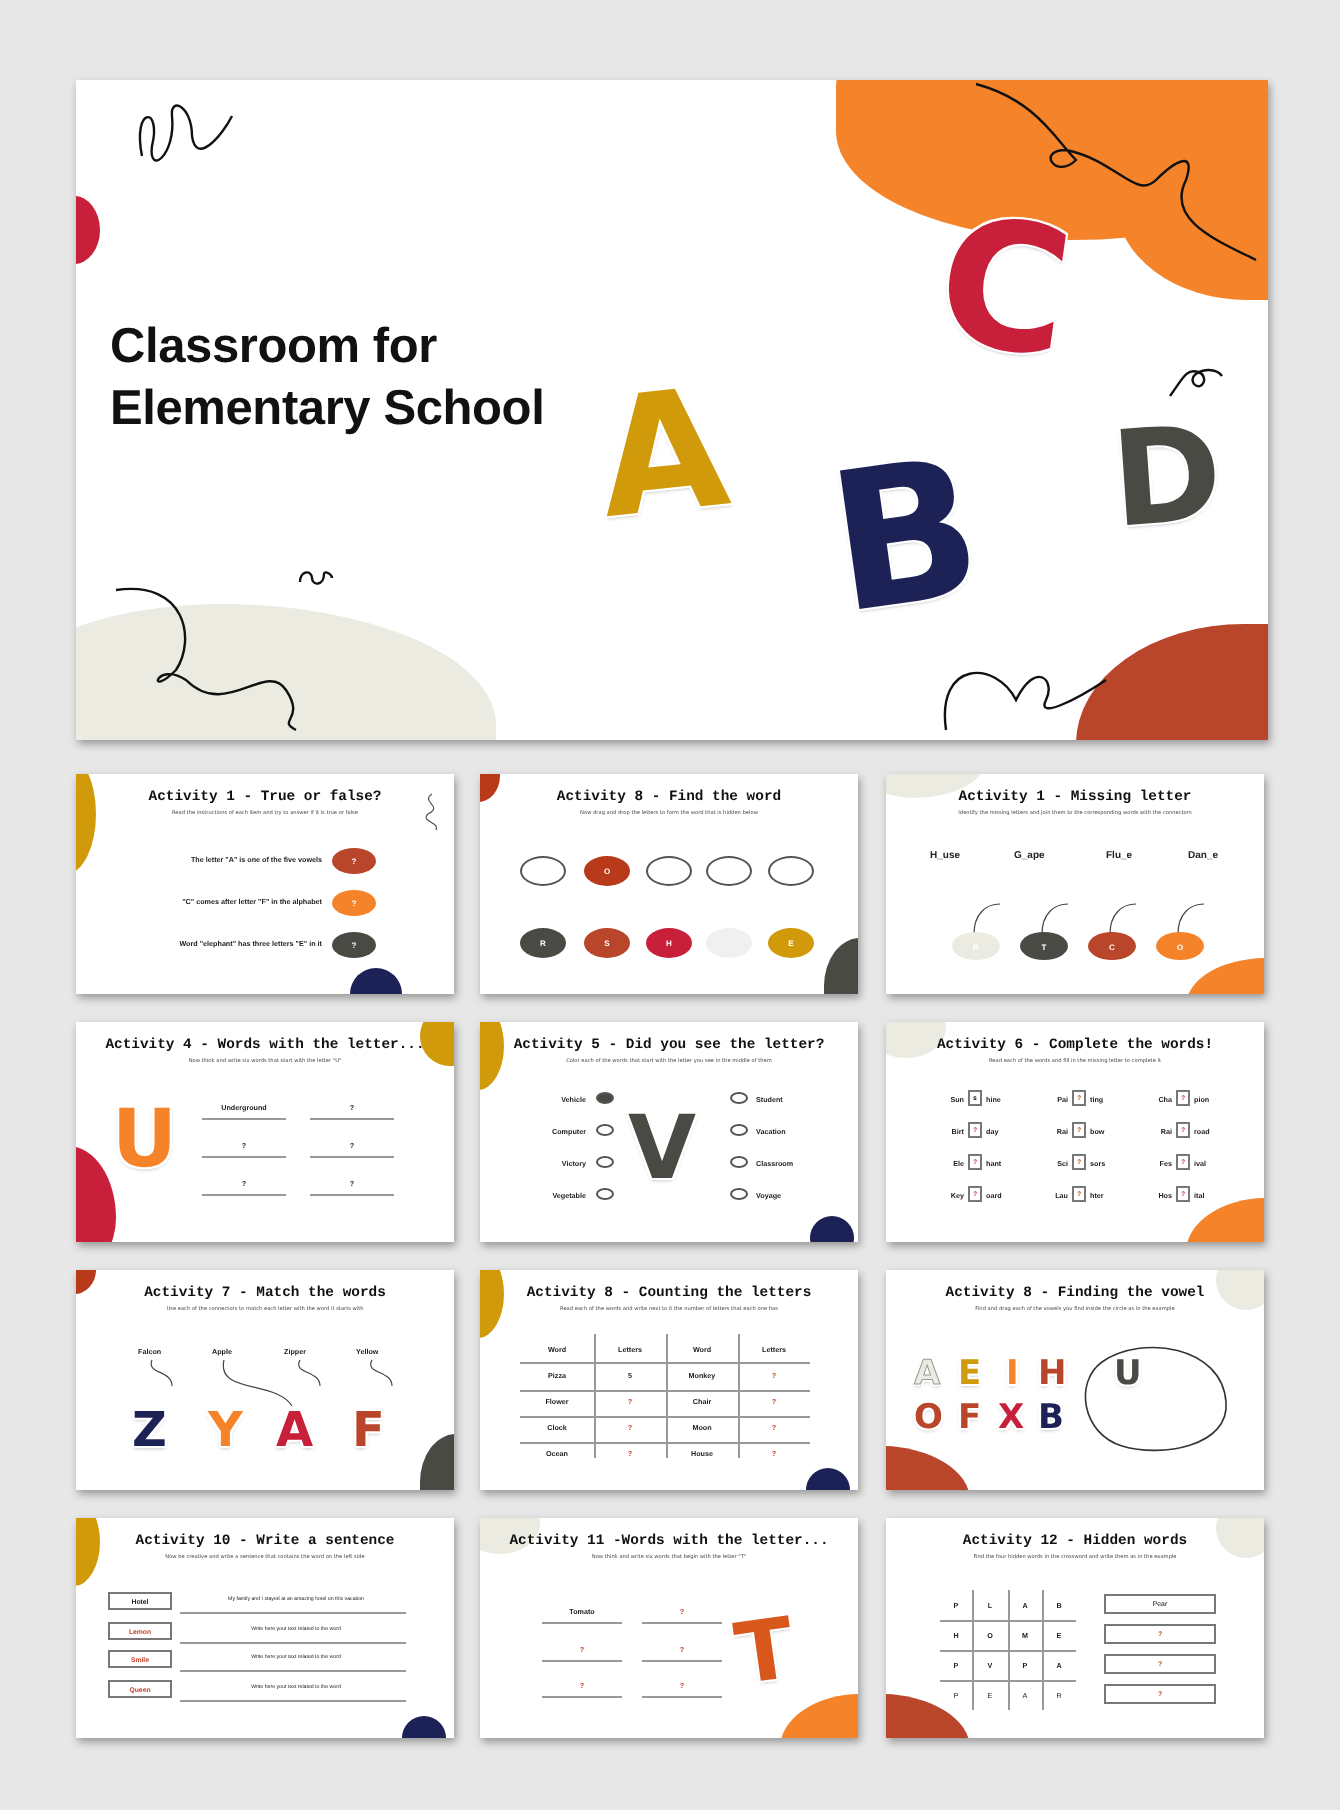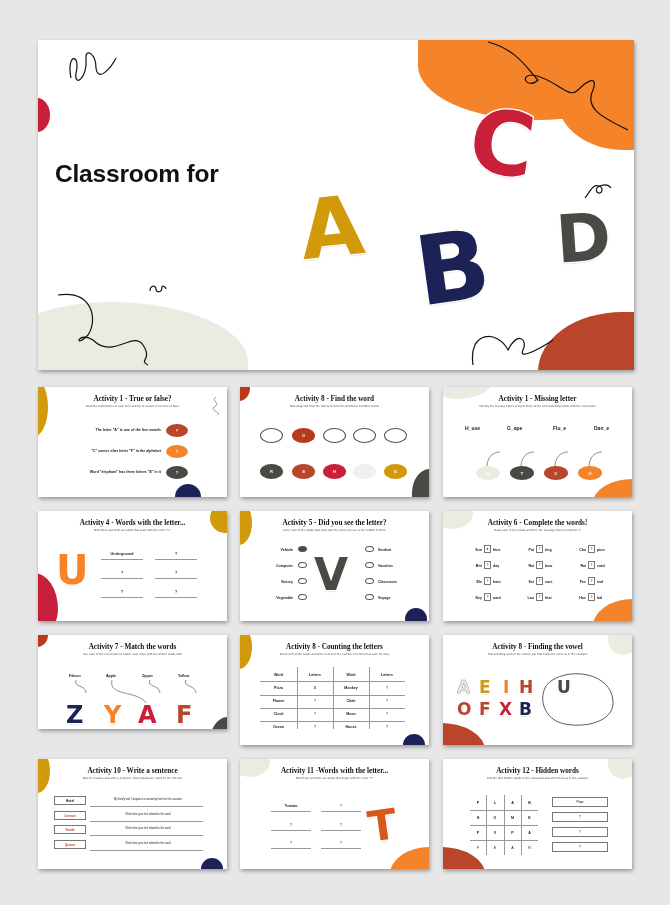--- a/index.html
+++ b/index.html
@@ -1,21 +1,21 @@
 <!DOCTYPE html>
 <html><head>
 <meta charset="utf-8">
 <style>
   * { box-sizing: border-box; margin: 0; padding: 0; }
   html, body { width: 670px; height: 905px; background: #e7e7e7; overflow: hidden; }
   body { font-family: "DejaVu Sans", sans-serif; position: relative; }
   .slide { position: absolute; background: #fff; overflow: hidden; box-shadow: 1px 2px 4px rgba(0,0,0,0.35); }
   .blob { position: absolute; border-radius: 50%; }
   .main-title { position: absolute; left: 17px; top: 118px; font-family: "Liberation Sans", sans-serif; font-weight: 700; font-size: 24.5px; line-height: 31px; color: #111; letter-spacing: -0.2px; }
-  .s-title { position: absolute; left: 0; right: 0; top: 8px; text-align: center; font-family: Liberation Serif, serif; font-weight: 700; font-size: 7.2px; color: #111; }
+  .s-title { position: absolute; left: 0; right: 0; top: 8px; text-align: center; font-family: Liberation Mono, monospace; font-weight: 700; font-size: 7.2px; color: #111; }
   .s-sub { position: absolute; left: 0; right: 0; top: 18px; text-align: center; font-size: 2.6px; color: #444; }
   .t { position: absolute; font-family: "Liberation Sans", sans-serif; font-size: 3.6px; color: #222; font-weight: 700; white-space: nowrap; }
   .q { color: #c2452b; }
   .dot { position: absolute; border-radius: 50%; display: flex; align-items: center; justify-content: center; font-size: 4px; color: #fff; font-weight: 700; font-family: "Liberation Sans", sans-serif; }
   .oval { position: absolute; border: 1px solid #555; border-radius: 50%; background: #fff; }
   .line { position: absolute; height: 1px; background: #999; }
   .vline { position: absolute; width: 1px; background: #999; }
   .box { position: absolute; border: 1px solid #777; background: #fff; display: flex; align-items: center; justify-content: center; font-family: "Liberation Sans", sans-serif; font-size: 3.4px; font-weight: 700; }
   .letter { position: absolute; font-family: "DejaVu Sans", sans-serif; font-weight: 900; text-shadow: -1px -1px 0 #fff, 1px -1px 0 #fff, -1px 1px 0 #fff, 1px 1px 0 #fff, 0 1px 2px rgba(0,0,0,0.3); }
   svg.sq { position: absolute; overflow: visible; }
@@ -45,20 +45,21 @@
     </svg>
   <svg class="sq" style="left:430px; top:280px" width="90" height="50">
       <path d="M5 45 C0 10,30 10,40 30 C50 10,60 20,55 30 C50 40,70 30,85 20" fill="none" stroke="#111" stroke-width="1.2"></path>
     </svg>
   <svg class="sq" style="left:545px; top:140px" width="30" height="20">
       <path d="M2 18 C8 10,10 4,16 6 C22 8,18 16,14 12 C10 6,24 2,28 8" fill="none" stroke="#111" stroke-width="1.2"></path>
     </svg>
 
   <div class="main-title">
     <div>Classroom for</div>
+    <div>Elementary School</div>
   </div>
 
   <div class="letter" style="left:262px; top:140px; font-size:82px; color:#d09a0a; transform:rotate(-6deg);">A</div>
   <div class="letter" style="left:378px; top:172px; font-size:96px; color:#1d2256; transform:rotate(-8deg);">B</div>
   <div class="letter" style="left:432px; top:52px; font-size:88px; color:#c81f3b; transform:rotate(8deg);">C</div>
   <div class="letter" style="left:518px; top:160px; font-size:66px; color:#4a4a44; transform:rotate(-4deg);">D</div>
 </div>
 
 <div class="slide" style="left:38px; top:387px; width:189px; height:110px;">
   <div class="blob" style="left:-20px; top:-10px; width:30px; height:60px; background:#d09a0a; border-radius:0 60% 60% 0;"></div>
@@ -199,21 +200,21 @@
   <div class="box q" style="left:145px; top:50px; width:7px; height:8px;">?</div>
   <div class="t" style="left:154px; top:53px;">road</div>
   <div class="t" style="right:46px; top:69px;">Fes</div>
   <div class="box q" style="left:145px; top:66px; width:7px; height:8px;">?</div>
   <div class="t" style="left:154px; top:69px;">ival</div>
   <div class="t" style="right:46px; top:85px;">Hos</div>
   <div class="box q" style="left:145px; top:82px; width:7px; height:8px;">?</div>
   <div class="t" style="left:154px; top:85px;">ital</div>
 </div>
 
-<div class="slide" style="left:38px; top:635px; width:189px; height:94px;">
+<div class="slide" style="left:38px; top:635px; width:189px; height:110px;">
   <div class="blob" style="left:-12px; top:-12px; width:22px; height:24px; background:#b93a1a;"></div>
   <div class="blob" style="left:172px; top:82px; width:30px; height:40px; background:#4a4a44; border-radius:60% 0 0 0;"></div>
   <div class="s-title">Activity 7 - Match the words</div>
   <div class="s-sub">Use each of the connectors to match each letter with the word it starts with</div>
   <div class="t" style="left:31px; top:39px;">Falcon</div>
   <div class="t" style="left:68px; top:39px;">Apple</div>
   <div class="t" style="left:104px; top:39px;">Zipper</div>
   <div class="t" style="left:140px; top:39px;">Yellow</div>
   <svg class="sq" style="left:0; top:0" width="189" height="110">
       <g fill="none" stroke="#444" stroke-width="0.6">

